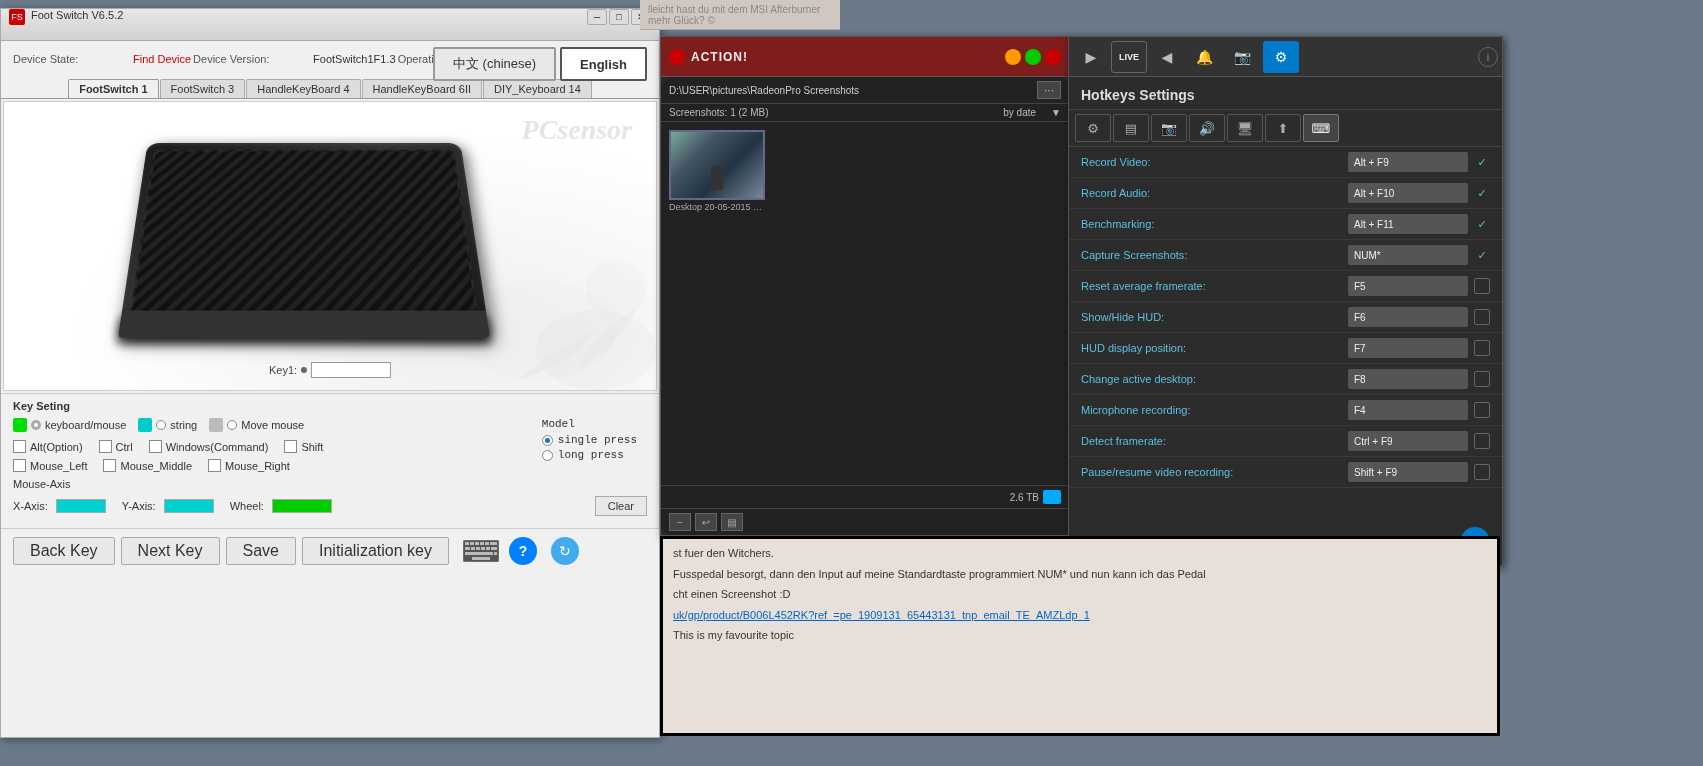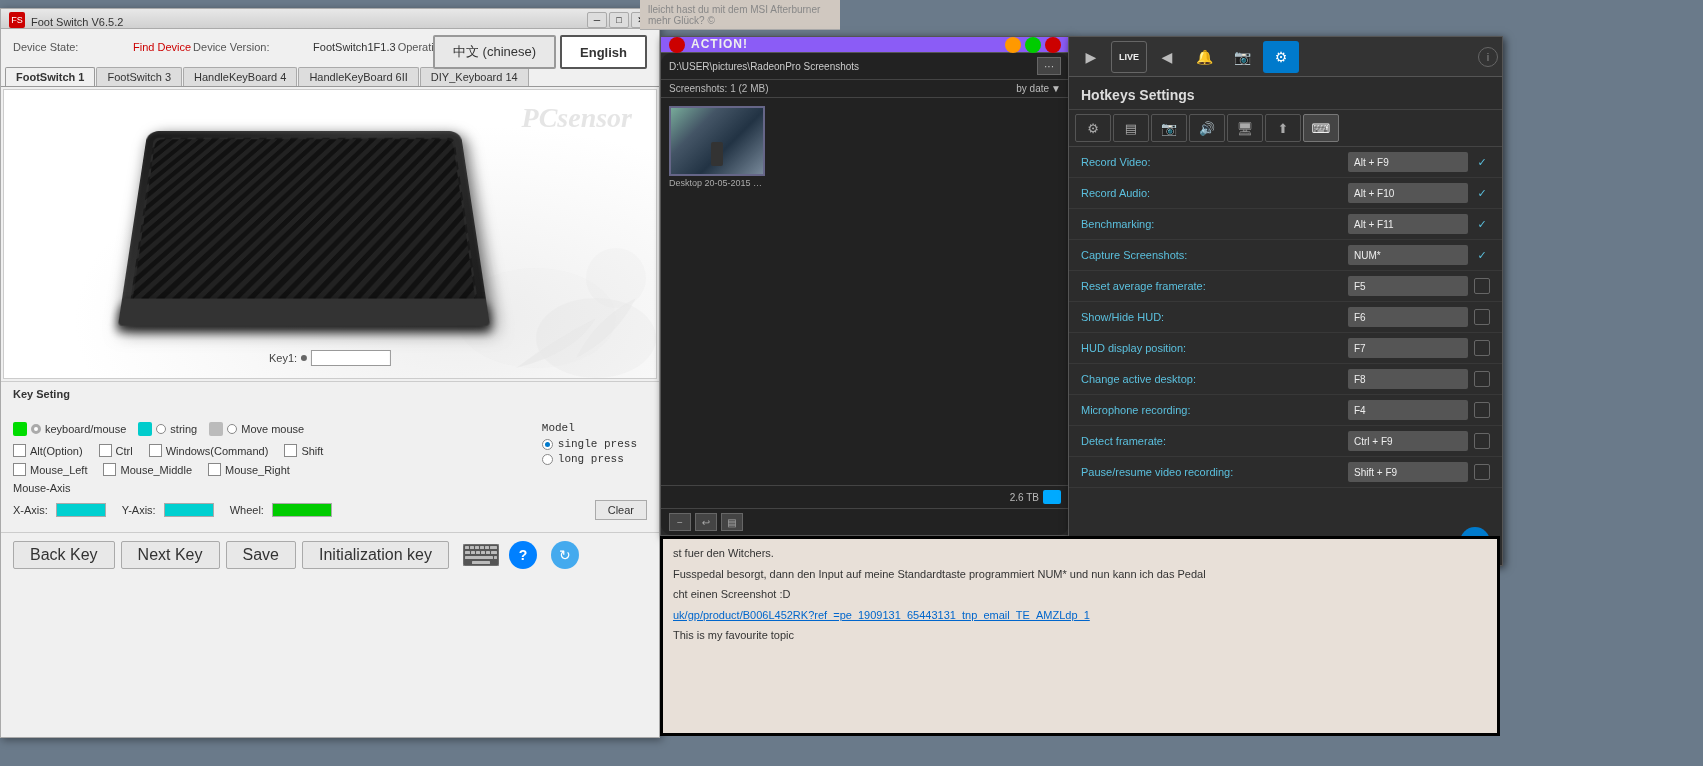--- a/index.html
+++ b/index.html
@@ -21,23 +21,23 @@
       height: 730px;
       background: #f0f0f0;
       border: 1px solid #aaa;
       box-shadow: 2px 2px 8px rgba(0,0,0,0.4);
       display: flex;
       flex-direction: column;
     }
     #footswitch-titlebar {
       background: linear-gradient(to bottom, #e8e8e8, #d0d0d0);
       border-bottom: 1px solid #aaa;
-      height: 20px;
-      display: flex;
-      align-items: flex-end;
+      height: 32px;
+      display: flex;
+      align-items: flex-start;
       padding: 0 8px;
       user-select: none;
     }
     #footswitch-titlebar .title-icon {
       width: 16px; height: 16px;
       background: #c00;
       border-radius: 2px;
       margin-right: 6px;
       font-size: 9px;
       color: white;
@@ -104,20 +104,21 @@
       font-weight: bold;
     }
 
     
     #tab-bar {
       display: flex;
       border-bottom: 1px solid #999;
       padding: 0 4px;
       gap: 1px;
       margin-top: 2px;
+      justify-content: center;
     }
     .tab {
       padding: 3px 10px;
       font-size: 11px;
       background: #ddd;
       border: 1px solid #aaa;
       border-bottom: none;
       cursor: pointer;
       border-radius: 2px 2px 0 0;
       color: #333;
@@ -216,21 +217,21 @@
 
     
     #key-setting {
       padding: 6px 12px;
       border-top: 1px solid #ccc;
     }
     #key-setting .section-title {
       font-size: 11px;
       font-weight: bold;
       color: #333;
-      margin-bottom: 22px;
+      margin-bottom: 6px;
     }
 
     
     .legend-row {
       display: flex;
       align-items: center;
       gap: 12px;
       margin-bottom: 8px;
     }
     .legend-item {
@@ -350,24 +351,24 @@
       left: 660px;
       width: 410px;
       height: 500px;
       background: #2a2a2a;
       border: 1px solid #555;
       box-shadow: 2px 2px 8px rgba(0,0,0,0.6);
       display: flex;
       flex-direction: column;
     }
     #action-titlebar {
-      background: #8b5cf6;
-      height: 16px;
-      display: flex;
-      align-items: flex-start;
+      background: #7f1d1d;
+      height: 40px;
+      display: flex;
+      align-items: center;
       padding: 0 8px;
       border-bottom: 1px solid #555;
     }
     .action-title-icon {
       width: 16px; height: 16px;
       background: #c00;
       border-radius: 50%;
       margin-right: 6px;
     }
     .action-title-text {
@@ -426,21 +427,21 @@
     .screenshots-info {
       display: flex;
       align-items: center;
       padding: 3px 8px;
       border-bottom: 1px solid #444;
     }
     .screenshots-count { font-size: 10px; color: #bbb; flex: 1; }
     .sort-btn {
       font-size: 10px;
       color: #bbb;
-      display: flex; align-items: flex-end; gap: 2px;
+      display: flex; align-items: flex-end; gap: 15px;
       cursor: pointer;
     }
     .screenshots-grid {
       flex: 1;
       padding: 8px;
       overflow-y: auto;
     }
     .screenshot-thumb {
       width: 96px; height: 70px;
       background: #556;

